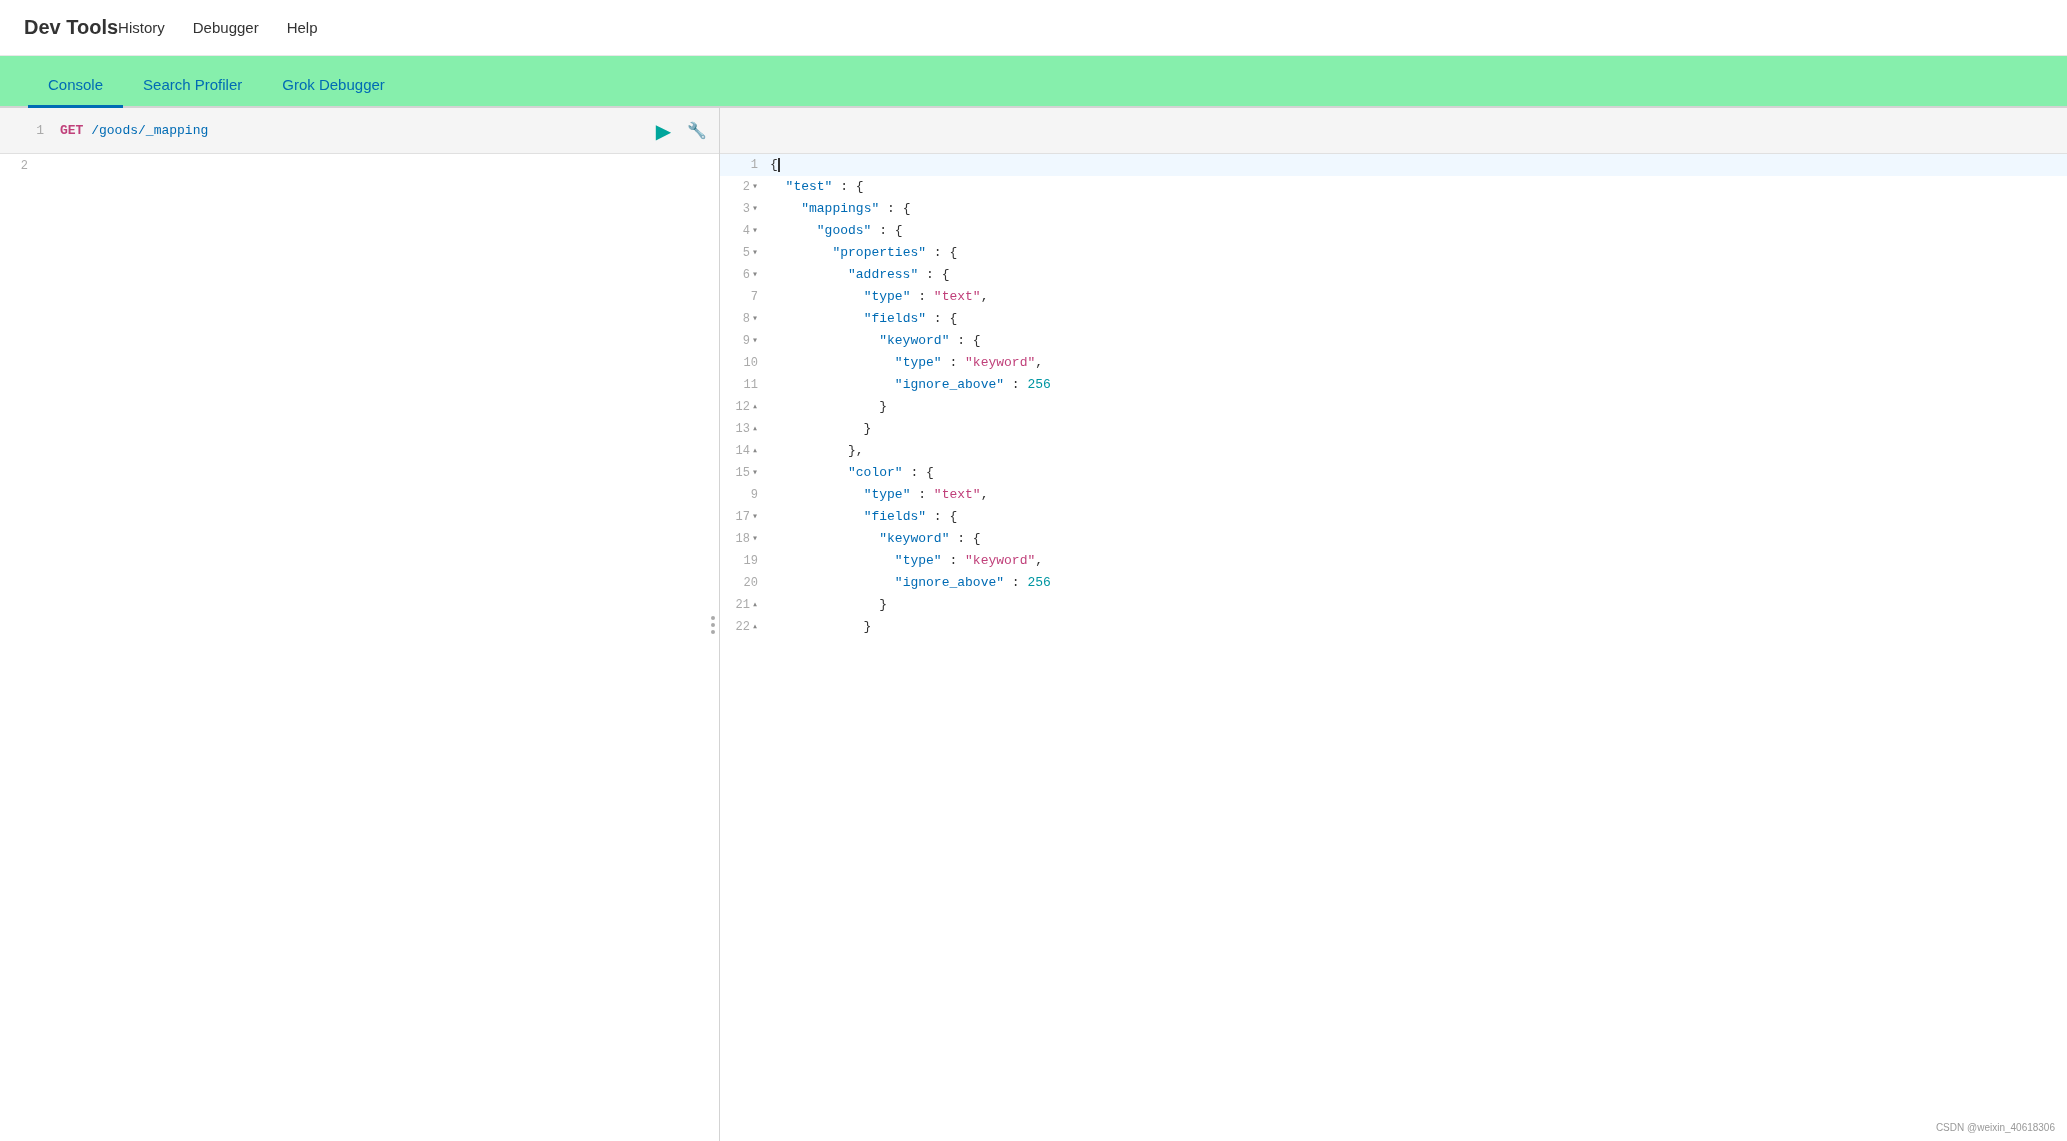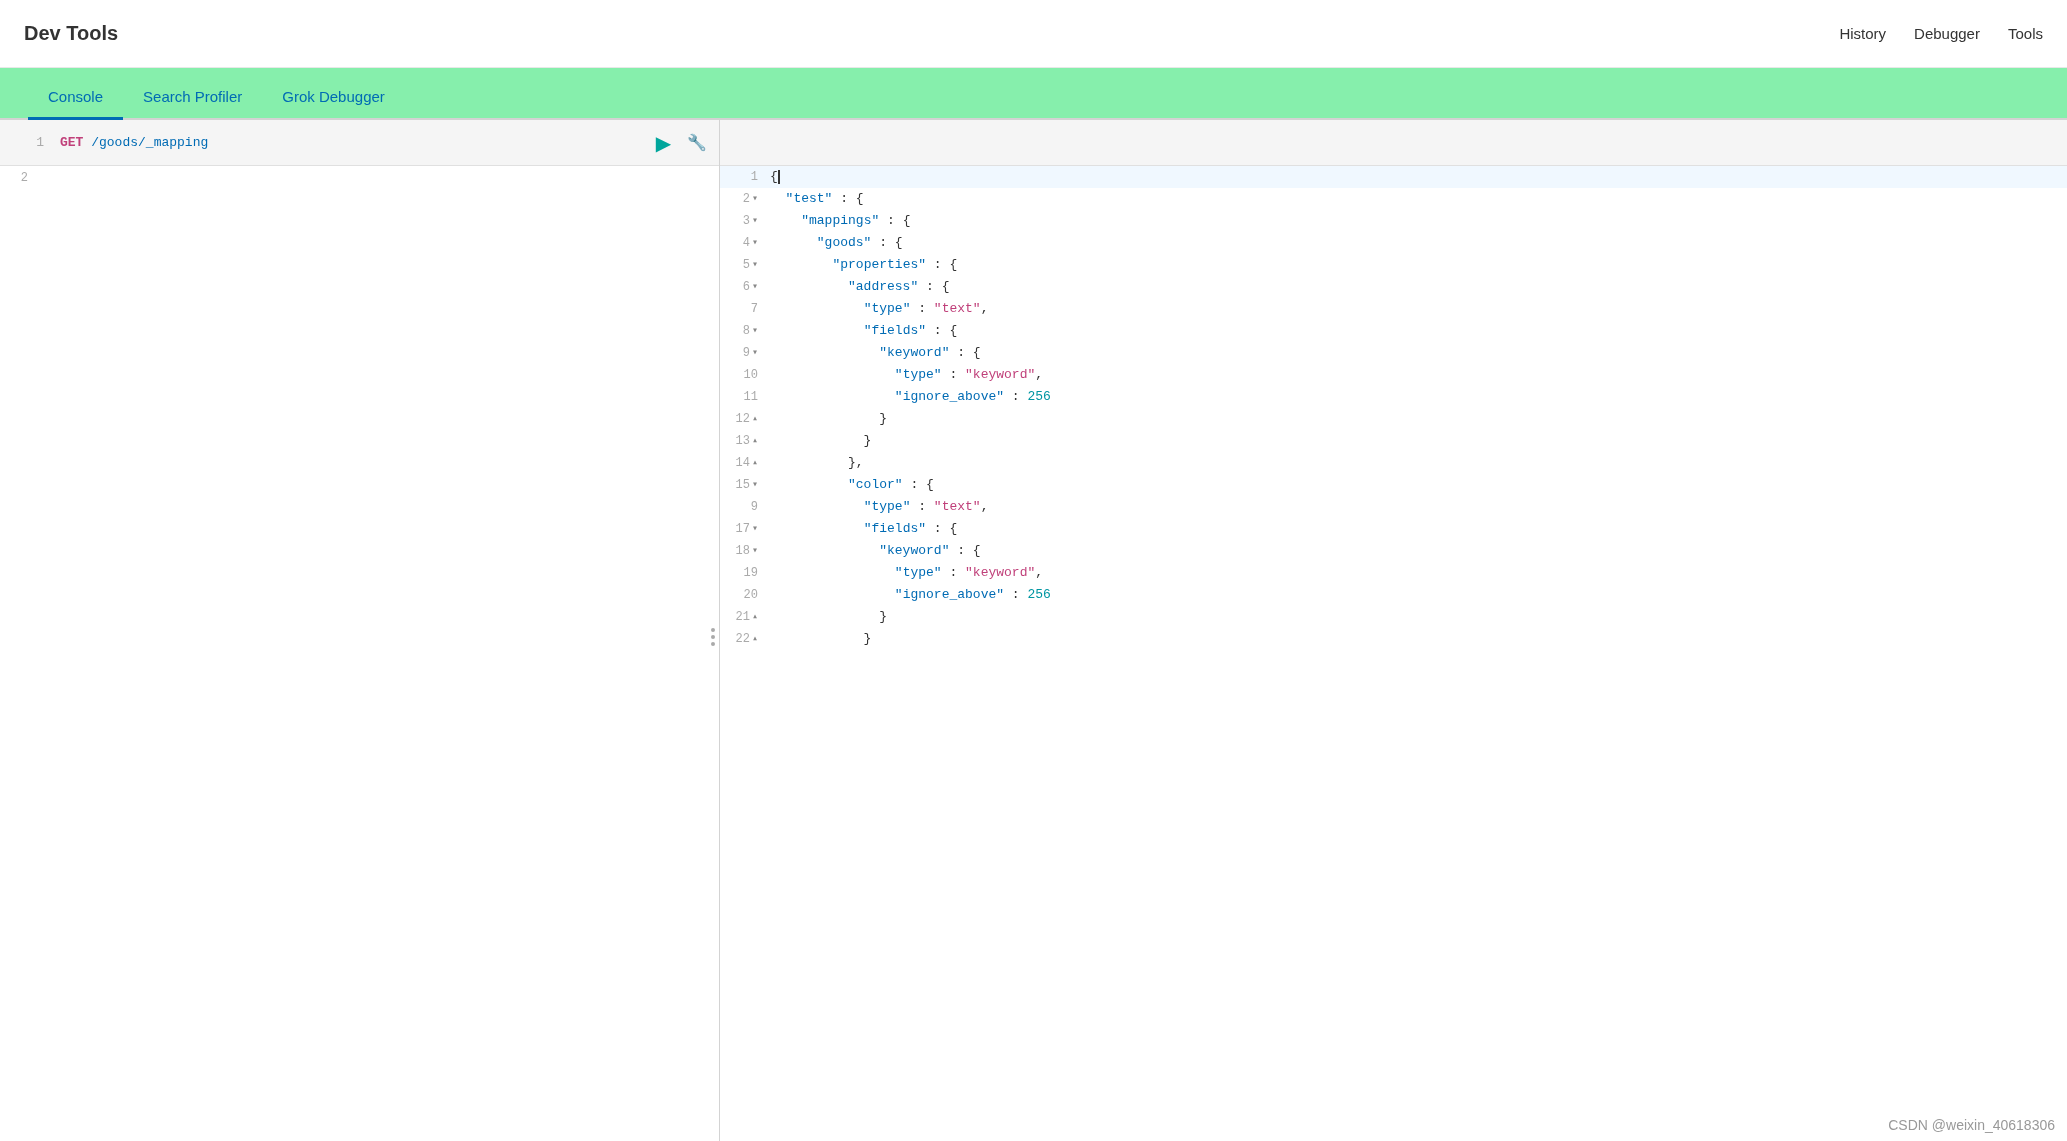--- a/index.html
+++ b/index.html
@@ -8,23 +8,23 @@
       background: #fff;
       color: #333;
       height: 100vh;
       overflow: hidden;
     }
 
     
     .top-header {
       display: flex;
       align-items: center;
-      justify-content: space-between;
+      justify-content: flex-start;
       padding: 0 24px;
-      height: 68px;
+      height: 56px;
       border-bottom: 1px solid #e8e8e8;
       background: #fff;
     }
     .top-header-left {
       font-size: 20px;
       font-weight: 600;
       color: #333;
     }
     .top-header-right {
       display: flex;
@@ -262,34 +262,34 @@
     }
     @keyframes blink {
       50% { opacity: 0; }
     }
 
     
     .watermark {
       position: fixed;
       bottom: 8px;
       right: 12px;
-      font-size: 14px;
+      font-size: 10px;
       color: #999;
       margin-left: 28px;
     }
   </style>
 </head>
 <body>
 
 <div class="top-header">
   <div class="top-header-left">Dev Tools</div>
   <div class="top-header-right">
     <span>History</span>
     <span>Debugger</span>
-    <span>Tools</span>
+    <span>Help</span>
   </div>
 </div>
 
 <div class="tab-bar">
   <div class="tab active">
     <span>Console</span>
   </div>
   <div class="tab">
     <span>Search Profiler</span>
   </div>

